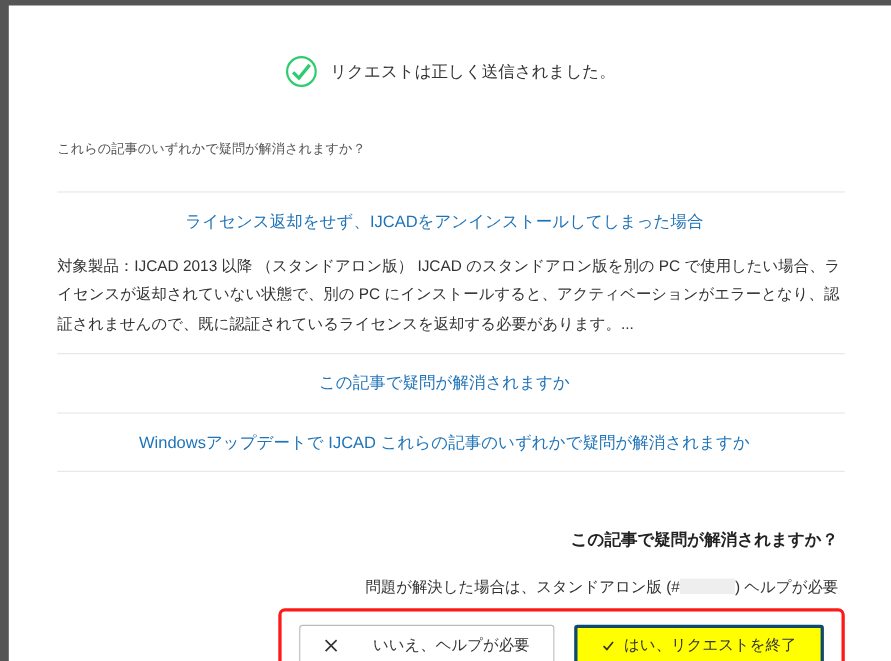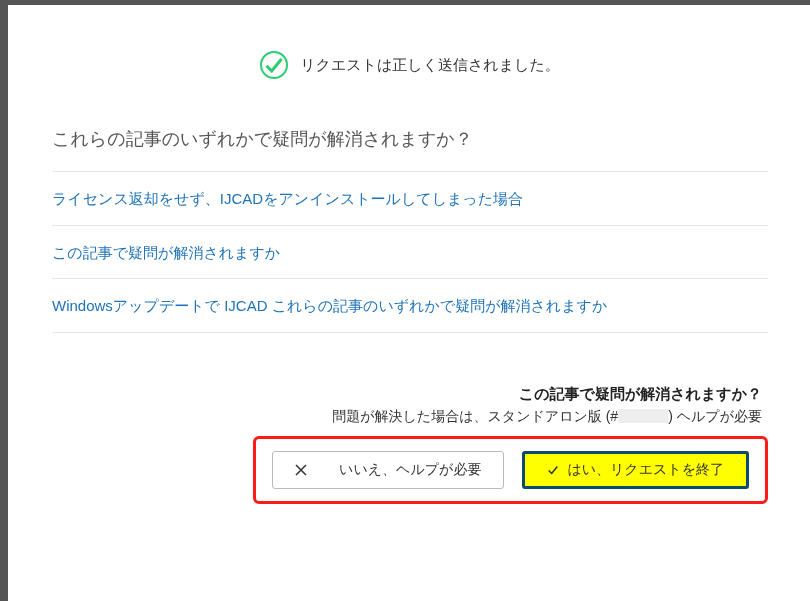--- a/index.html
+++ b/index.html
@@ -47,33 +47,33 @@
       justify-content: center;
       color: #2ecc71;
       font-size: 16px;
       flex-shrink: 0;
     }
     .success-text {
       font-size: 15px;
       color: #333;
     }
     .prompt {
-      font-size: 18px;
+      font-size: 12px;
       color: #555;
-      margin-bottom: 20px;
+      margin-bottom: 30px;
     }
     .article {
       border-top: 1px solid #e6e6e6;
       padding: 16px 0 14px 0;
     }
     .article-last { border-bottom: 1px solid #e6e6e6; }
     .article-hdr {
       display: flex;
       align-items: center;
-      justify-content: flex-start;
+      justify-content: center;
       cursor: pointer;
     }
     .article-title {
       color: #1f73b7;
       font-size: 15px;
       line-height: 1.5;
     }
     .chevron {
       color: #b0b0b0;
       font-size: 14px;
@@ -87,21 +87,21 @@
       line-height: 1.9;
     }
     .confirm-block {
       text-align: right;
       margin-top: 52px;
     }
     .confirm-q {
       font-size: 15px;
       color: #222;
       font-weight: 600;
-      margin-bottom: 4px;
+      margin-bottom: 25px;
       padding-right: 6px;
     }
     .confirm-sub {
       font-size: 14px;
       color: #333;
       padding-right: 6px;
       margin-bottom: 10px;
     }
     .redacted {
       display: inline-block;
@@ -166,20 +166,21 @@
 
   <div class="article">
     <div class="article-hdr">
       <span class="article-title">ライセンス返却をせず、IJCADをアンインストールしてしまった場合</span>
       <span class="chevron">
         <svg viewBox="0 0 14 14" stroke="currentColor" stroke-width="1.8" fill="none">
             <path d="M2 9 L7 4 L12 9"></path>
           </svg>
       </span>
     </div>
+    <div class="article-body">対象製品：IJCAD 2013 以降 （スタンドアロン版） IJCAD のスタンドアロン版を別の PC で使用したい場合、ライセンスが返却されていない状態で、別の PC にインストールすると、アクティベーションがエラーとなり、認証されませんので、既に認証されているライセンスを返却する必要があります。...</div>
   </div>
 
   <div class="article">
     <div class="article-hdr">
       <span class="article-title">この記事で疑問が解消されますか</span>
       <span class="chevron">
         <svg viewBox="0 0 14 14" stroke="currentColor" stroke-width="1.8" fill="none">
             <path d="M2 5 L7 10 L12 5"></path>
           </svg>
       </span>

